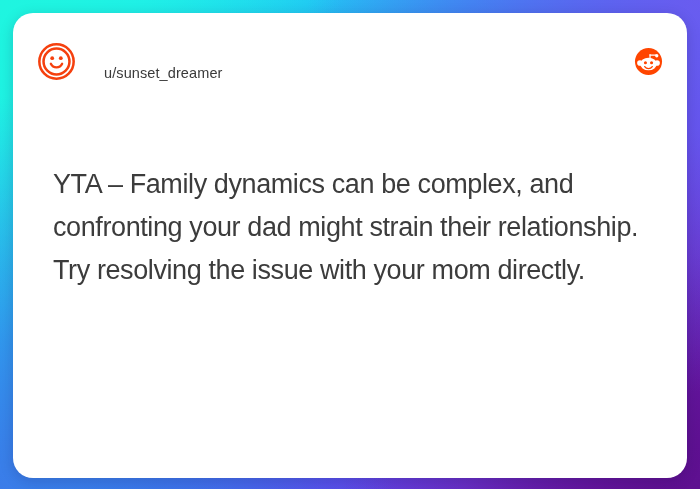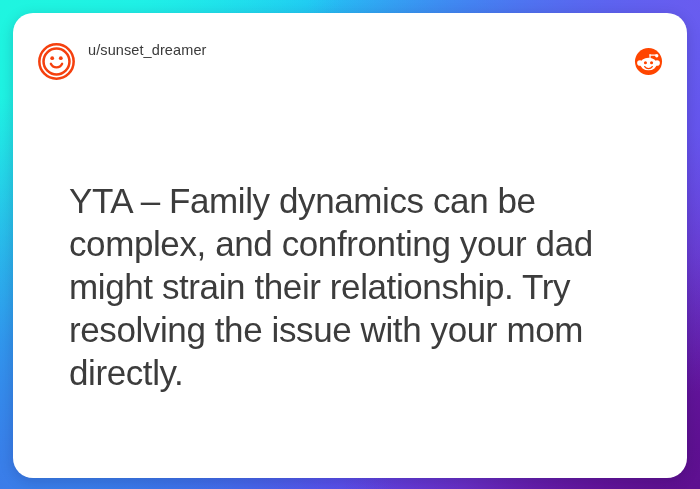--- a/index.html
+++ b/index.html
@@ -70,22 +70,22 @@
     right: 0;
     height: 96px;
     display: flex;
     align-items: center;
     padding: 0 22px 0 24px;
     box-sizing: border-box;
   }
 
   .author {
     display: flex;
-    align-items: flex-start;
-    gap: 12px;
+    align-items: flex-end;
+    gap: 28px;
   }
 
   .avatar {
     width: 39px;
     height: 39px;
     flex: 0 0 39px;
     display: block;
   }
 
   .author-name {
@@ -107,22 +107,22 @@
 
   
   .card-body {
     position: absolute;
     left: 40px;
     top: 150px;
     right: 38px;
   }
 
   .body-text {
-    margin: 16px;
-    font-size: 35px;
+    margin: 0;
+    font-size: 27px;
     line-height: 43px;
     color: #3c3c3c;
     letter-spacing: -0.4px;
     font-family: "Liberation Sans", sans-serif;
     font-weight: 400;
   }
 </style>
 </head>
 <body>
 

